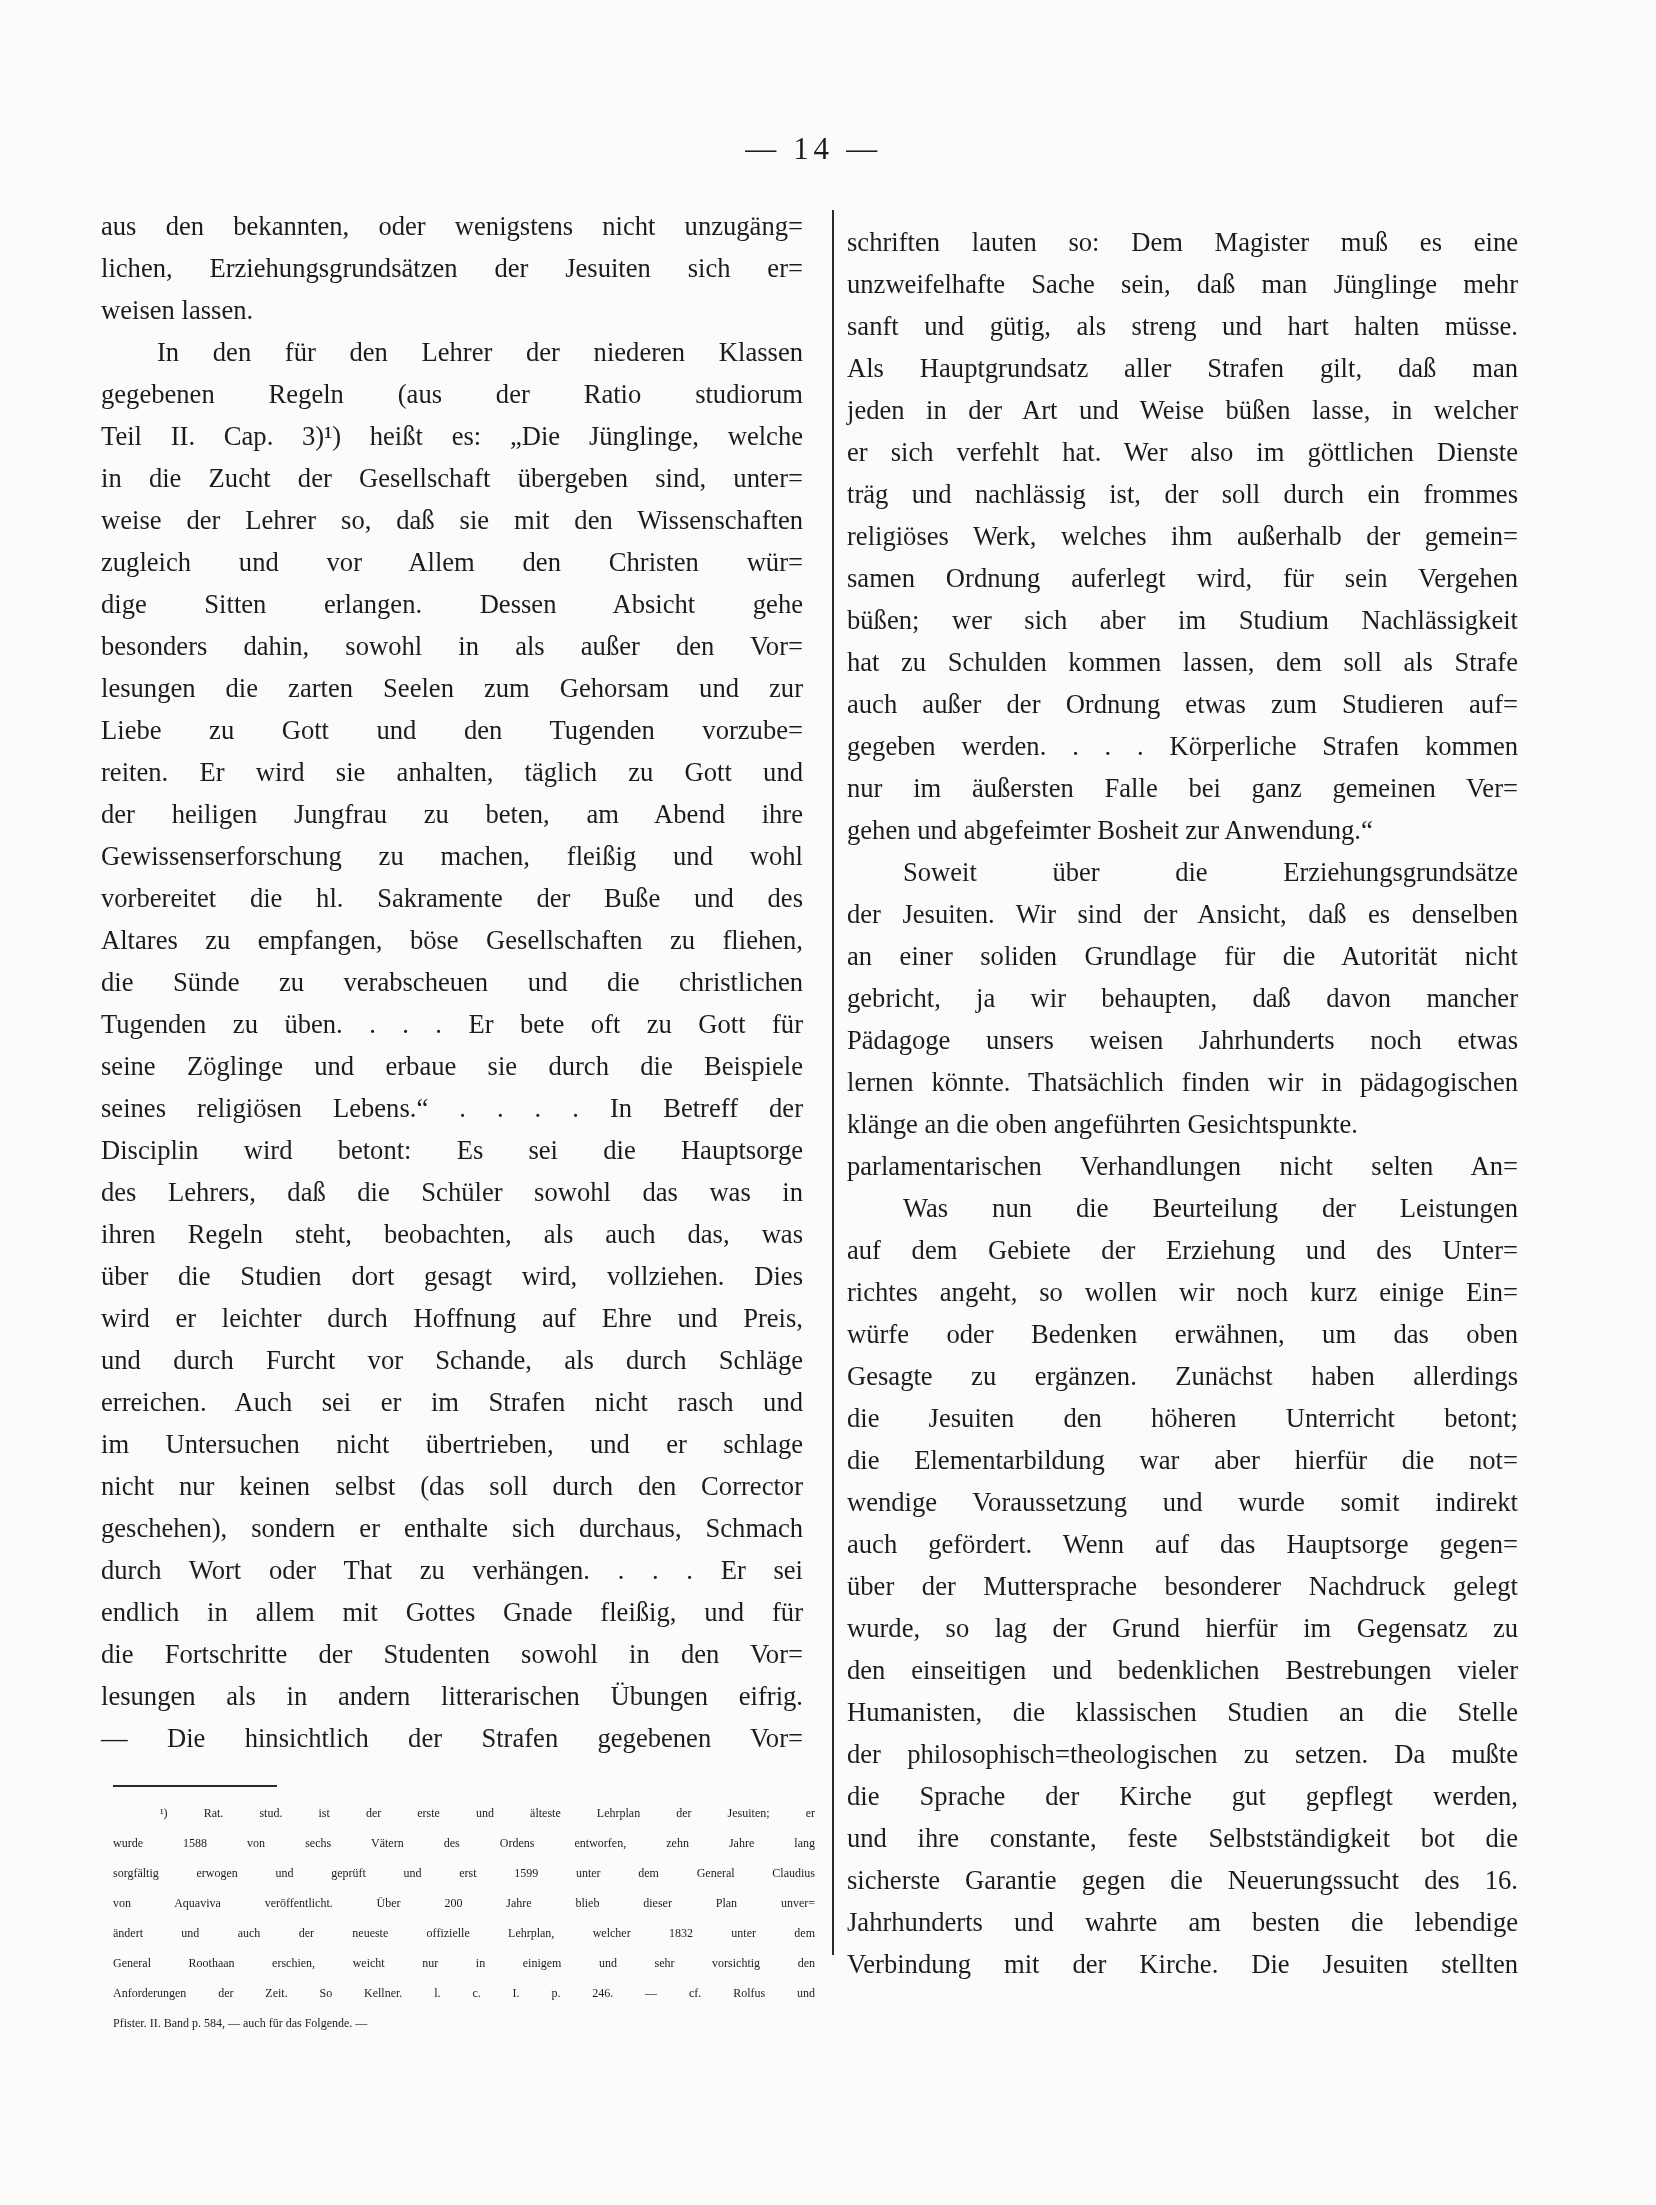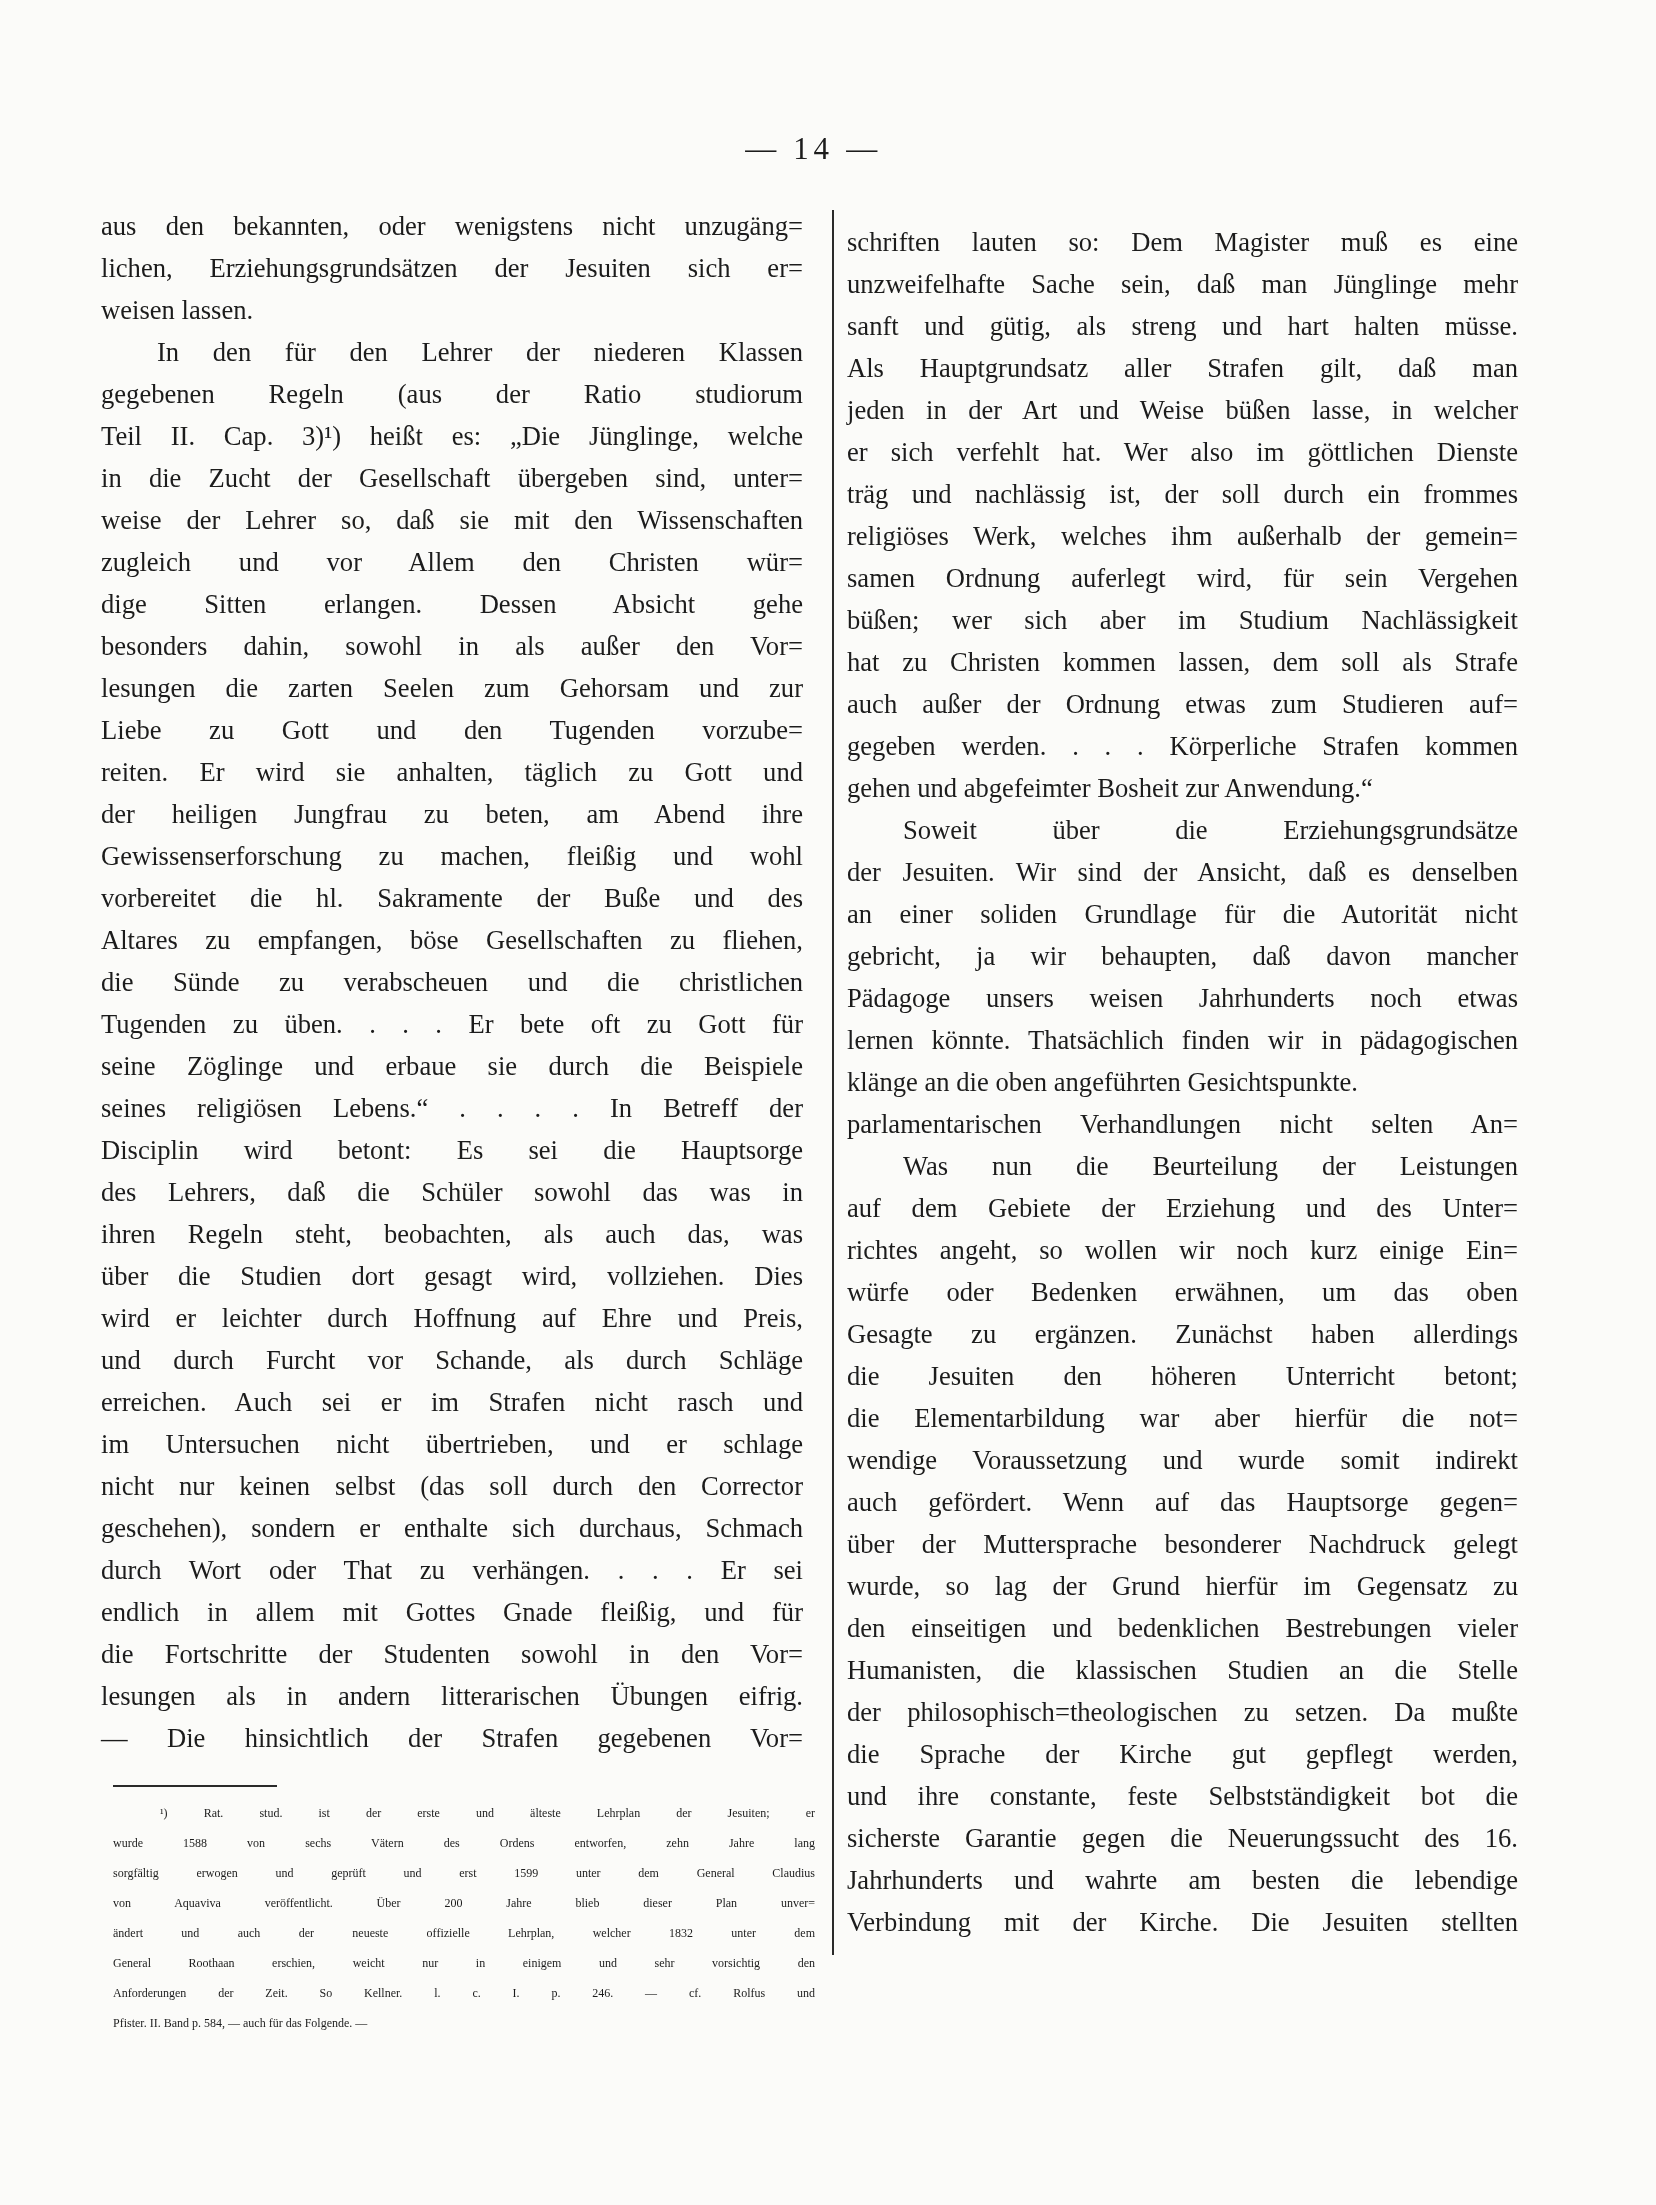--- a/index.html
+++ b/index.html
@@ -94,23 +94,24 @@
     <span class="line">schriften lauten so: Dem Magister muß es eine</span>
     <span class="line">unzweifelhafte Sache sein, daß man Jünglinge mehr</span>
     <span class="line">sanft und gütig, als streng und hart halten müsse.</span>
     <span class="line">Als Hauptgrundsatz aller Strafen gilt, daß man</span>
     <span class="line">jeden in der Art und Weise büßen lasse, in welcher</span>
     <span class="line">er sich verfehlt hat. Wer also im göttlichen Dienste</span>
     <span class="line">träg und nachlässig ist, der soll durch ein frommes</span>
     <span class="line">religiöses Werk, welches ihm außerhalb der gemein=</span>
     <span class="line">samen Ordnung auferlegt wird, für sein Vergehen</span>
     <span class="line">büßen; wer sich aber im Studium Nachlässigkeit</span>
-    <span class="line">hat zu Christen kommen lassen, dem soll als Strafe</span>
+    <span class="line">hat zu Schulden kommen lassen, dem soll als Strafe</span>
     <span class="line">auch außer der Ordnung etwas zum Studieren auf=</span>
     <span class="line">gegeben werden. . . . Körperliche Strafen kommen</span>
+    <span class="line">nur im äußersten Falle bei ganz gemeinen Ver=</span>
     <span class="line last">gehen und abgefeimter Bosheit zur Anwendung.“</span>
     <span class="line indent">Soweit über die Erziehungsgrundsätze</span>
     <span class="line">der Jesuiten. Wir sind der Ansicht, daß es denselben</span>
     <span class="line">an einer soliden Grundlage für die Autorität nicht</span>
     <span class="line">gebricht, ja wir behaupten, daß davon mancher</span>
     <span class="line">Pädagoge unsers weisen Jahrhunderts noch etwas</span>
     <span class="line">lernen könnte. Thatsächlich finden wir in pädagogischen</span>
     <span class="line last">klänge an die oben angeführten Gesichtspunkte.</span>
     <span class="line">parlamentarischen Verhandlungen nicht selten An=</span>
     <span class="line indent">Was nun die Beurteilung der Leistungen</span>

